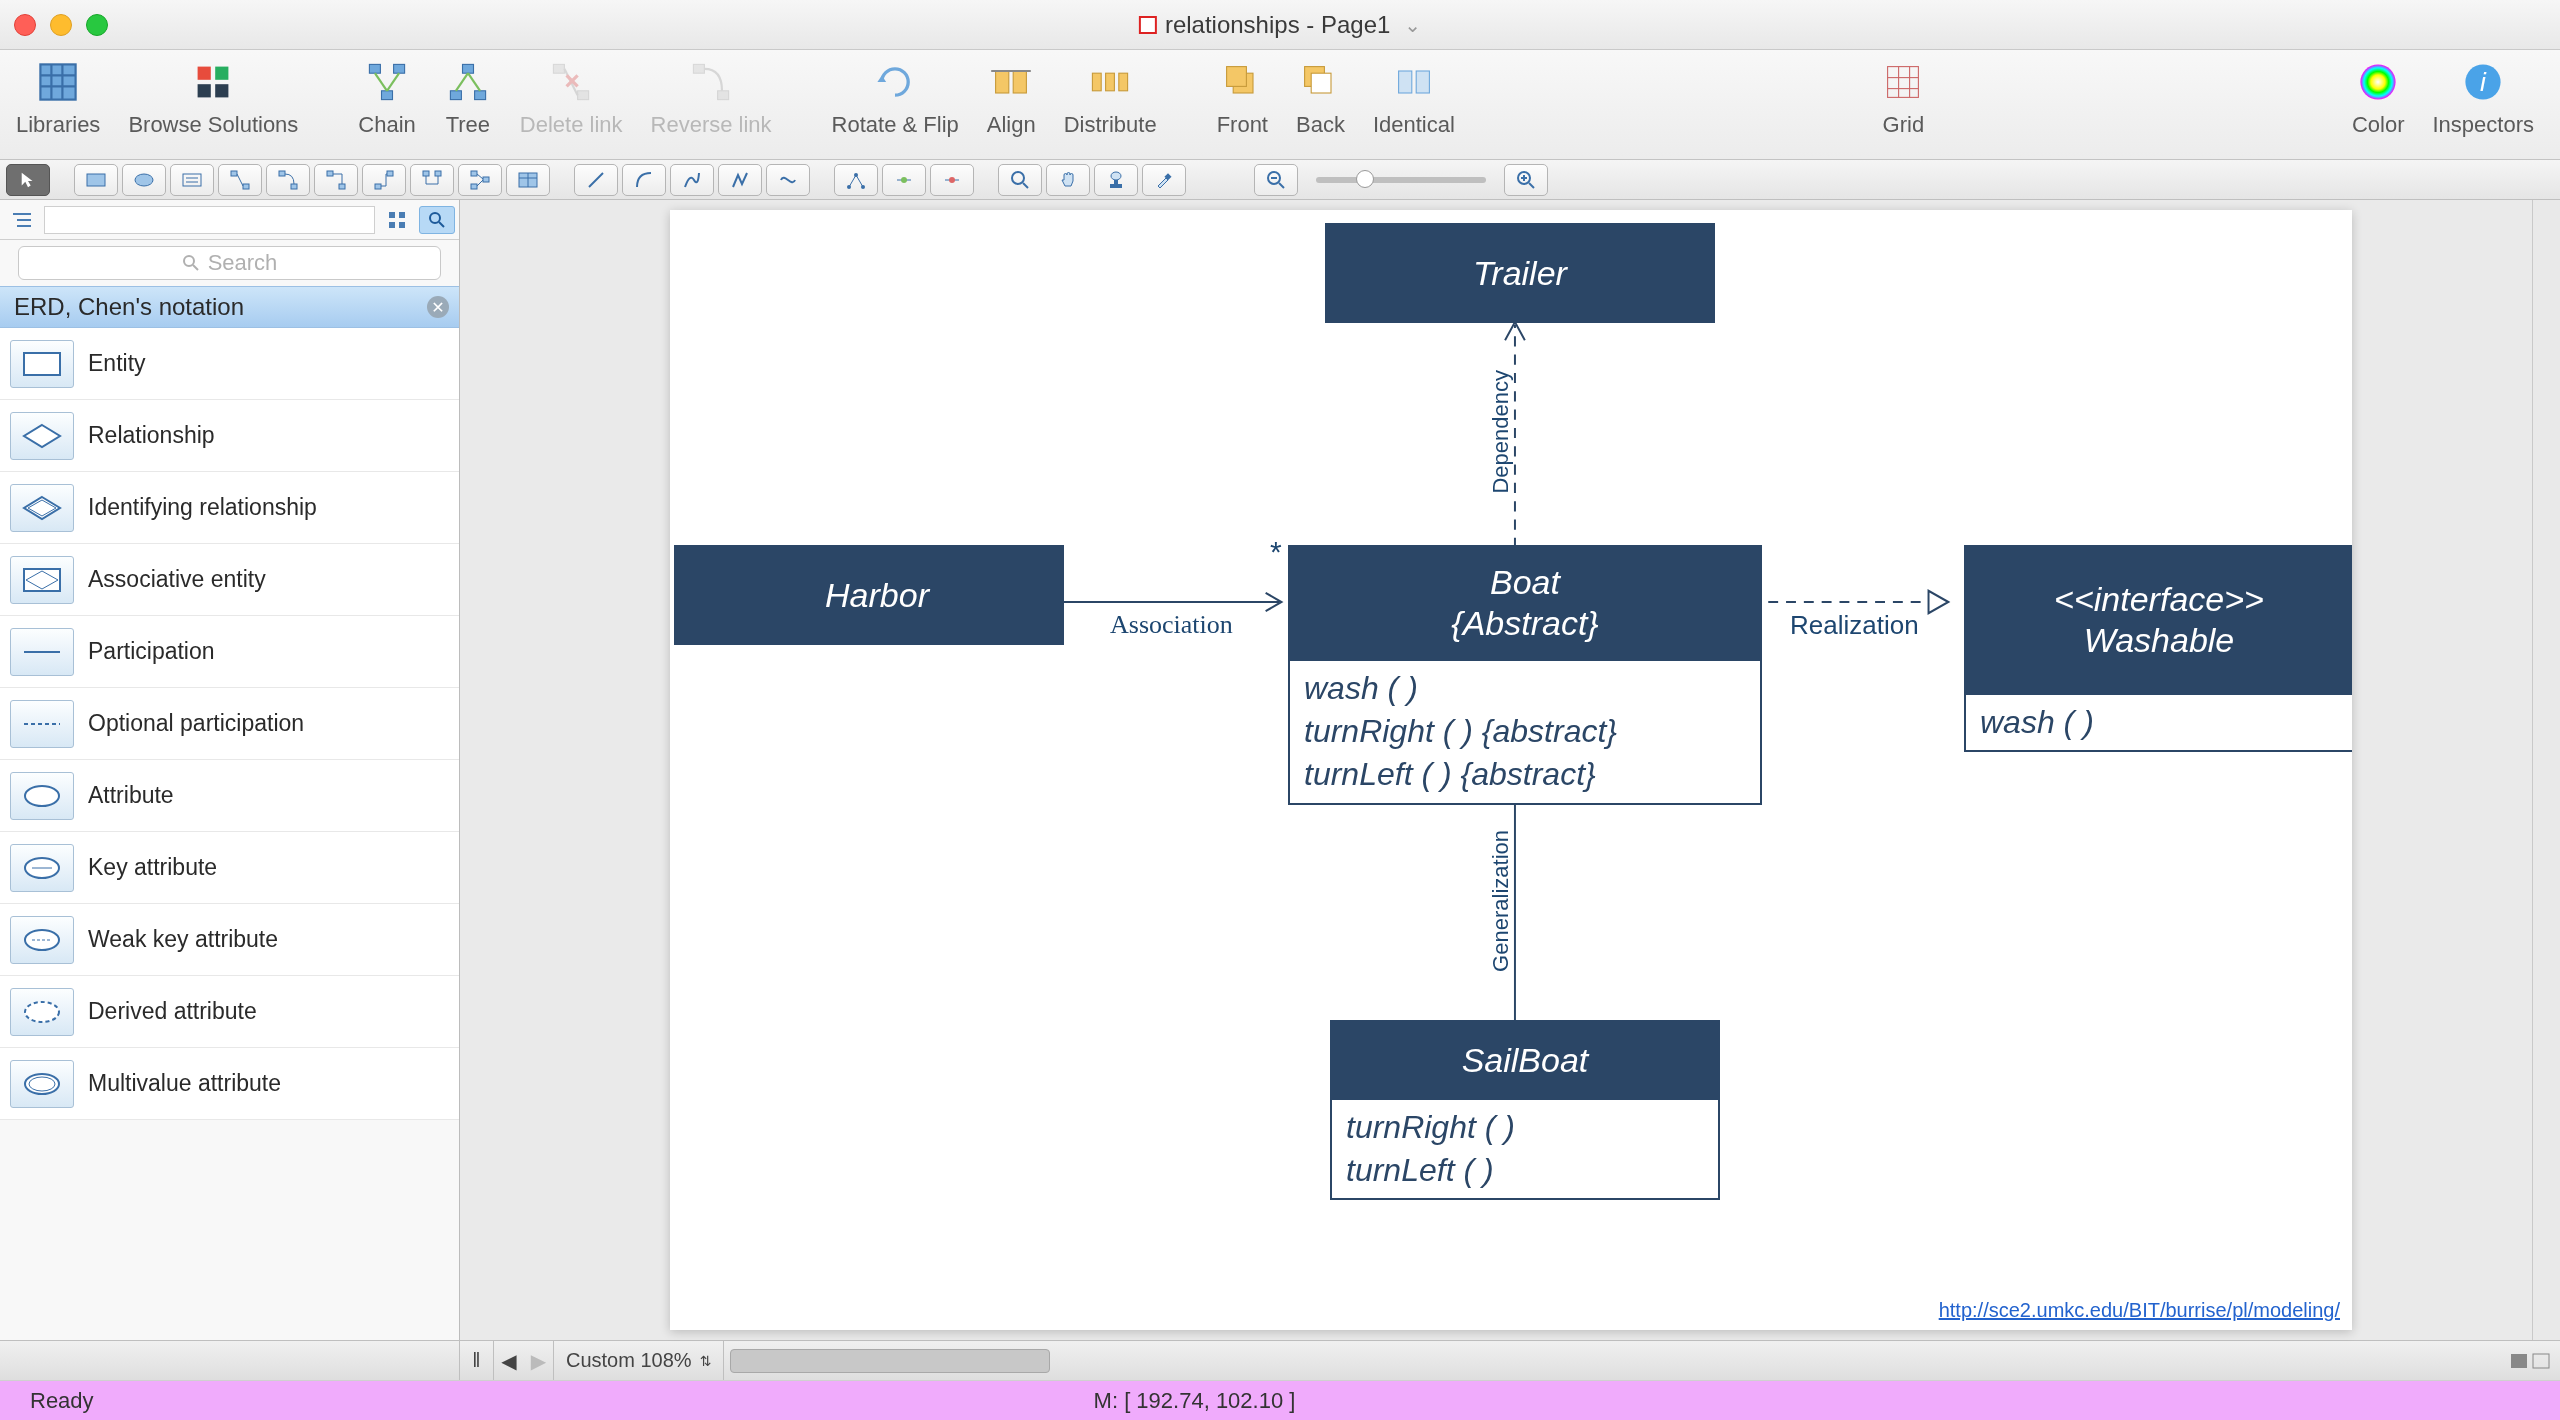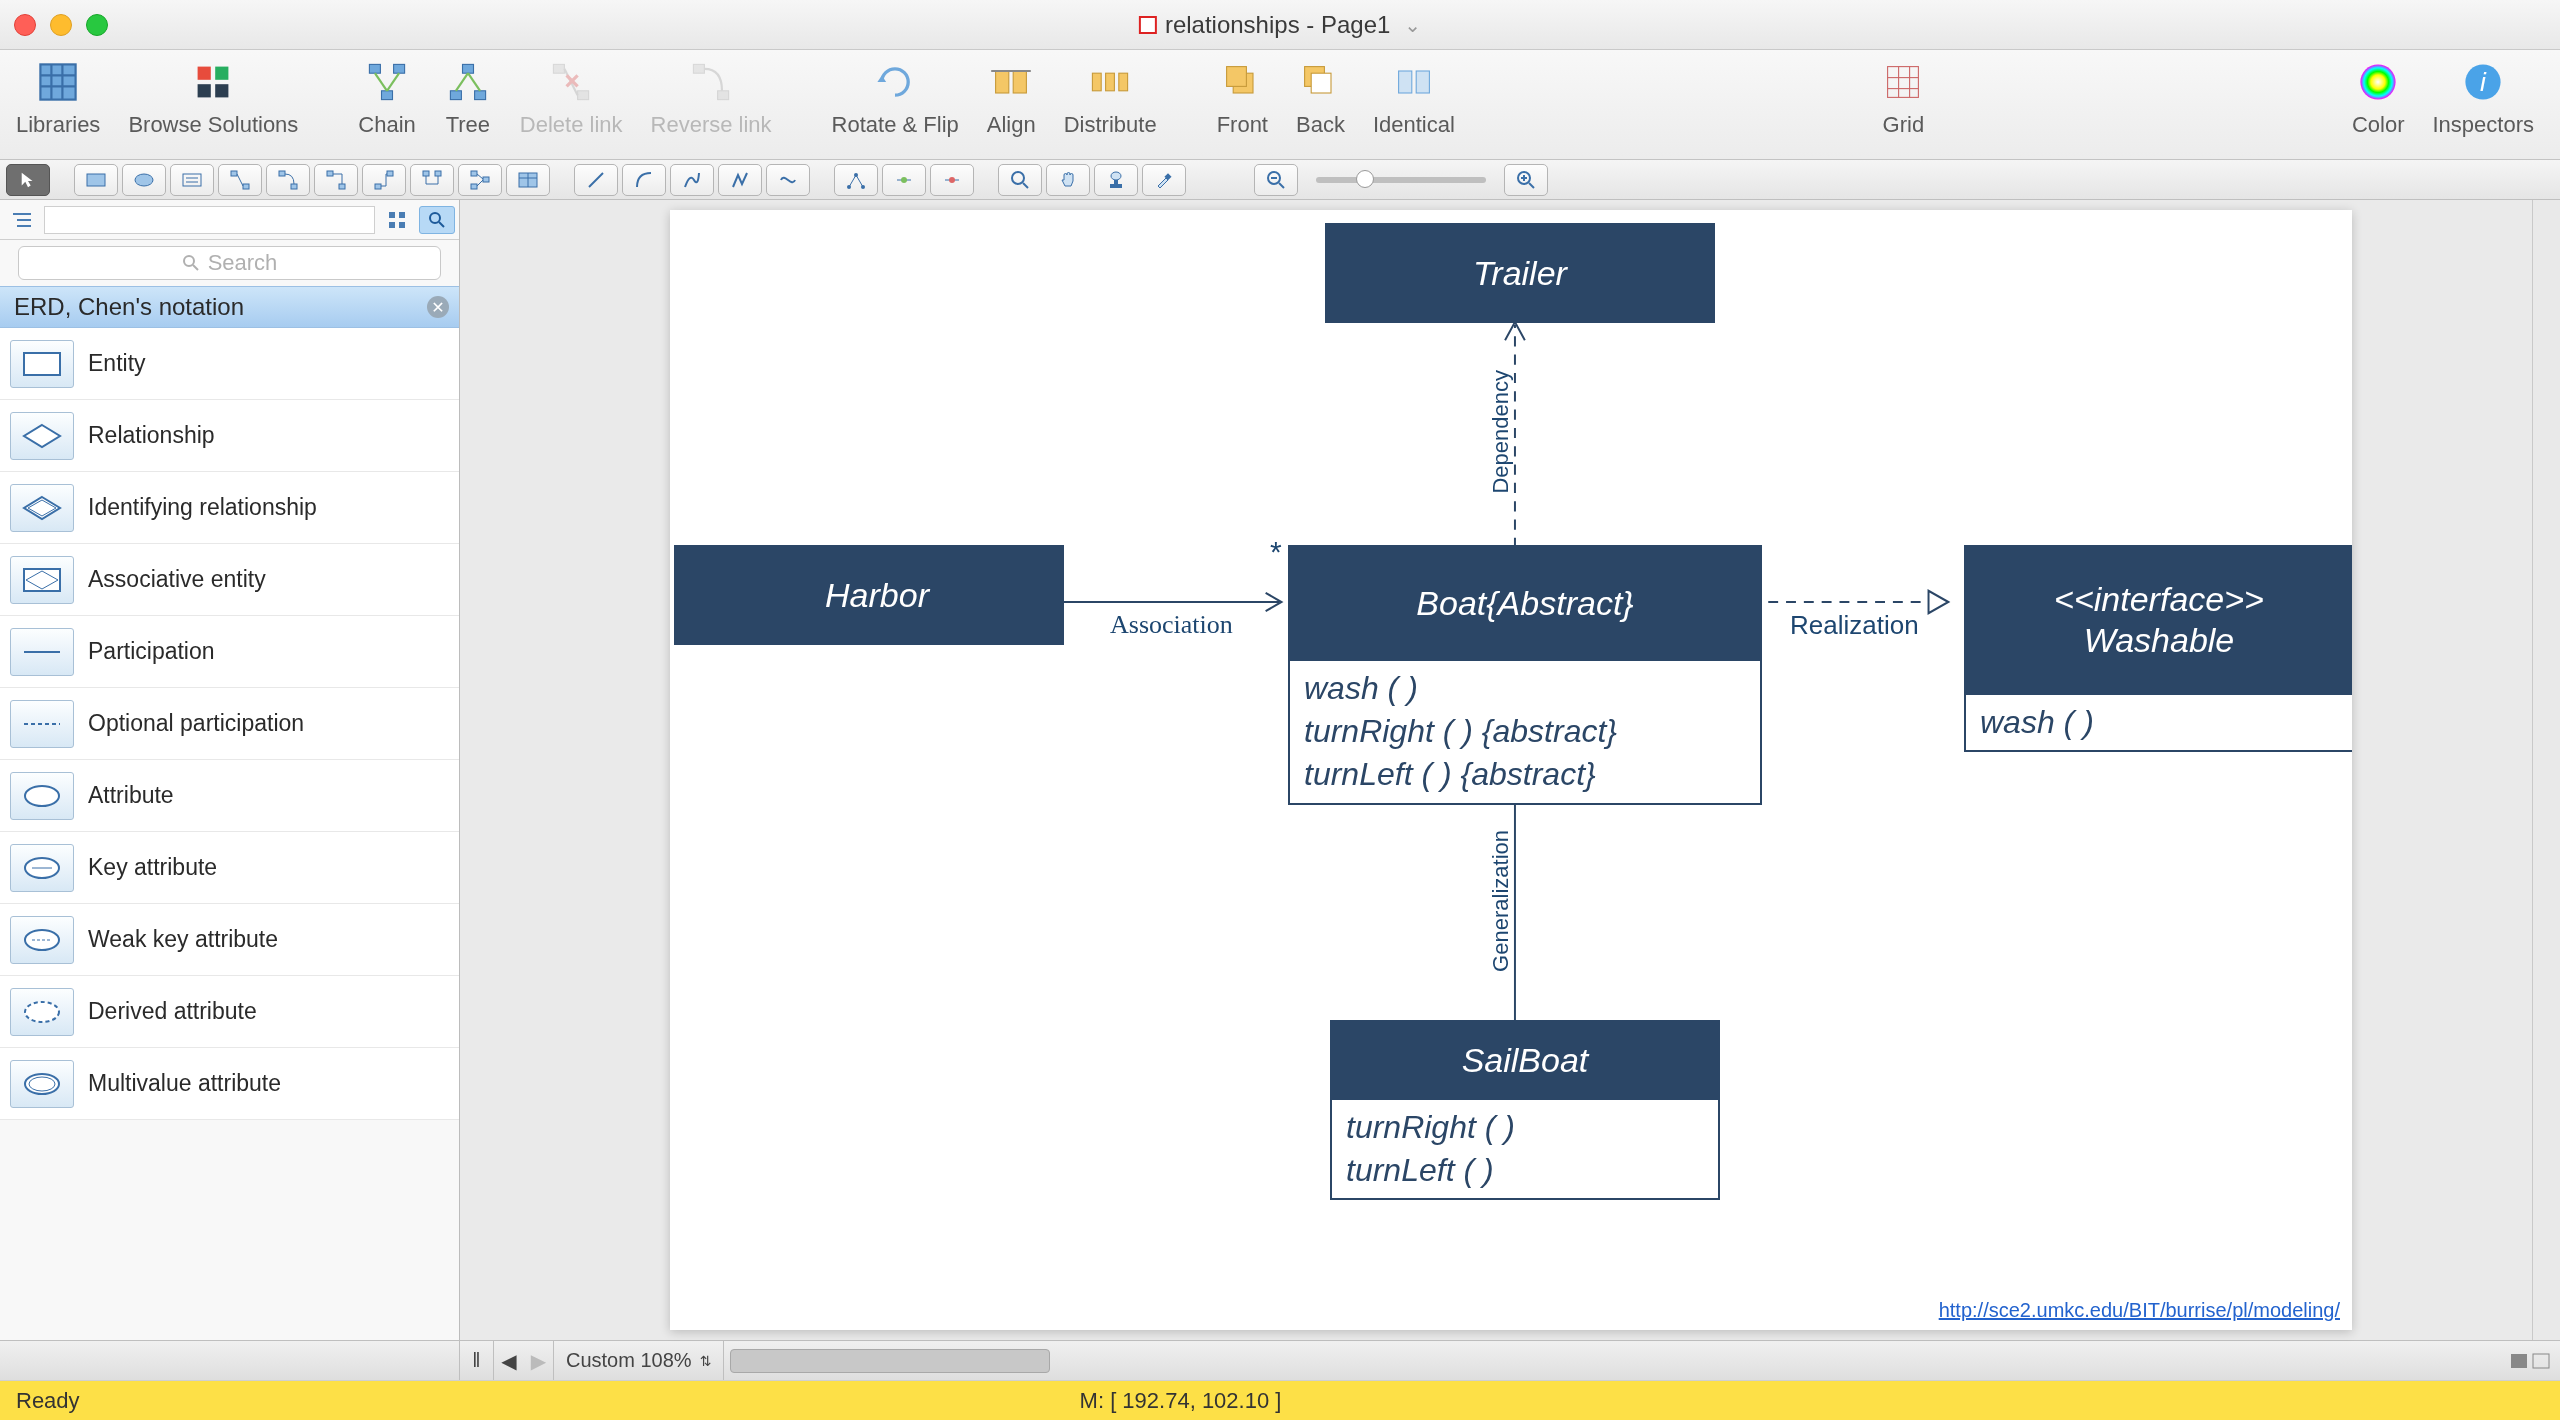--- a/index.html
+++ b/index.html
@@ -37,21 +37,21 @@
 .lib-header .close { position:absolute; right:10px; width:22px; height:22px; background:#9aaab8; border-radius:50%; color:#fff; display:flex; align-items:center; justify-content:center; font-size:16px;}
 .lib-list { flex:1; overflow:auto; }
 .lib-item { height:72px; display:flex; align-items:center; gap:14px; padding:0 10px; border-bottom:1px solid #e8e8e8; font-size:23px; color:#2a2a2a; cursor:grab; background:#fff;}
 .lib-item .thumb { width:64px; height:48px; background:linear-gradient(#fcfeff,#d8e8f5); border:1px solid #a8c0d6; border-radius:3px; display:flex; align-items:center; justify-content:center;}
 .canvas-wrap { flex:1; background:#eaeaea; display:flex; }
 .gutter { width:200px; }
 .canvas { margin:10px; background:#fff; box-shadow:0 2px 10px rgba(0,0,0,.2); flex:1; position:relative; overflow:hidden;}
 .right-scroll { width:28px; background:#e9e9e9; border-left:1px solid #c9c9c9;}
 .footer1 { height:40px; background:linear-gradient(#f0f0f0,#dedede); border-top:1px solid #bfbfbf; display:flex; align-items:center; font-size:20px; color:#444; }
 .footer1 .barseg { height:100%; display:flex; align-items:center;}
-.footer2 { height:40px; background:#fde047; border-top:1px solid #d0d0d0; display:flex; align-items:center; padding:0 16px; font-size:22px; color:#333;text-align:center; }
+.footer2 { height:40px; background:#f0abfc; border-top:1px solid #d0d0d0; display:flex; align-items:center; padding:0 30px; font-size:22px; color:#333;text-align:center; }
 
 .node { position:absolute;font-style:italic; }
 .node .hdr { background:#2b4666; color:#fff; display:flex; align-items:center; justify-content:center; font-size:34px; font-weight:400; border:2px solid #2b4666;}
 .node .body { background:#fff; border:2px solid #2b4666; border-top:none; font-size:32px; color:#2b4666; padding:6px 14px; line-height:1.35;}
 .edge-label { position:absolute; color:#1d4670; font-size:26px; }
 .edge-label.v { writing-mode: vertical-rl; transform: rotate(180deg); font-size:22px;}
 .link-text { position:absolute; color:#2363ce; font-size:20px; text-decoration:underline;}
 svg.overlay { position:absolute; left:0; top:0; width:100%; height:100%; pointer-events:none; }
 .zoom-track { width:170px; height:6px; background:#bfbfbf; border-radius:3px; position:relative;}
 .zoom-thumb { position:absolute; top:-7px; left:40px; width:18px; height:18px; background:#fff; border:1px solid #999; border-radius:50%;}
@@ -584,21 +584,21 @@
           </div>
       </div>
 
       <div class="node" style="left:4px; top:335px; width:390px;">
         <div class="hdr" style="height:100px;padding-left:16px;">
             <span>Harbor</span>
           </div>
       </div>
 
       <div class="node" style="left:618px; top:335px; width:474px;">
-        <div class="hdr" style="height:116px; flex-direction:row; line-height:1.2;">
+        <div class="hdr" style="height:116px; flex-direction:column; line-height:1.2;">
           <span>Boat</span>
           <span>{Abstract}</span>
         </div>
         <div class="body">
           <div>wash ( )</div>
           <div>turnRight ( ) {abstract}</div>
           <div>turnLeft ( ) {abstract}</div>
         </div>
       </div>
 

